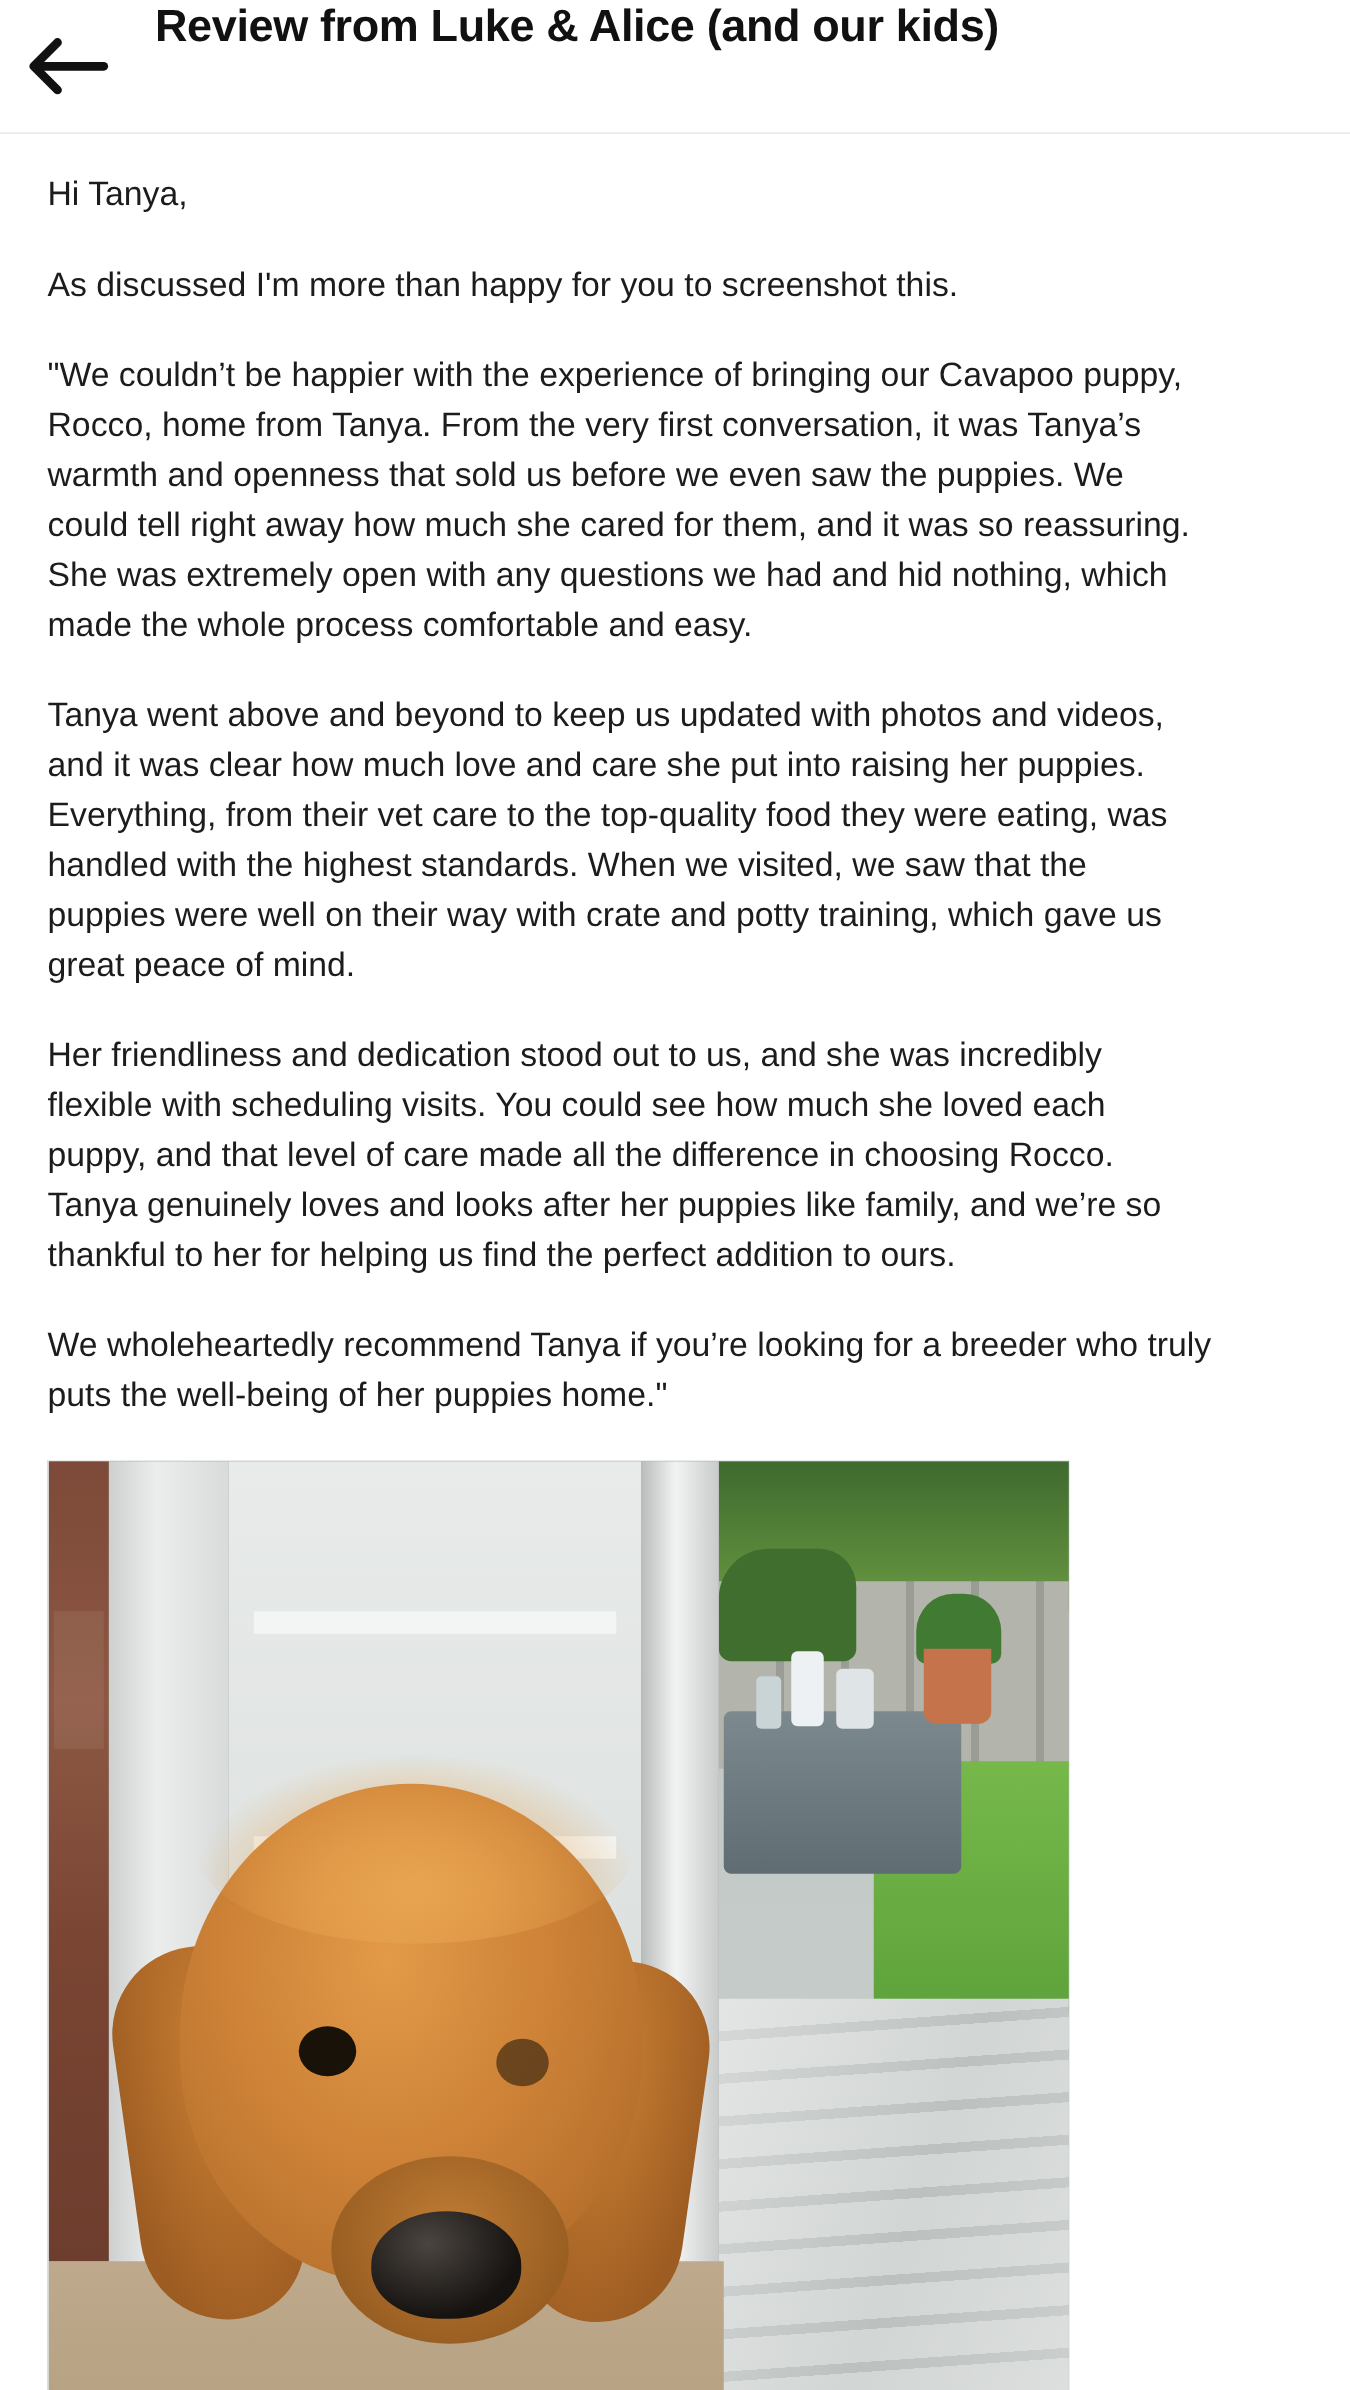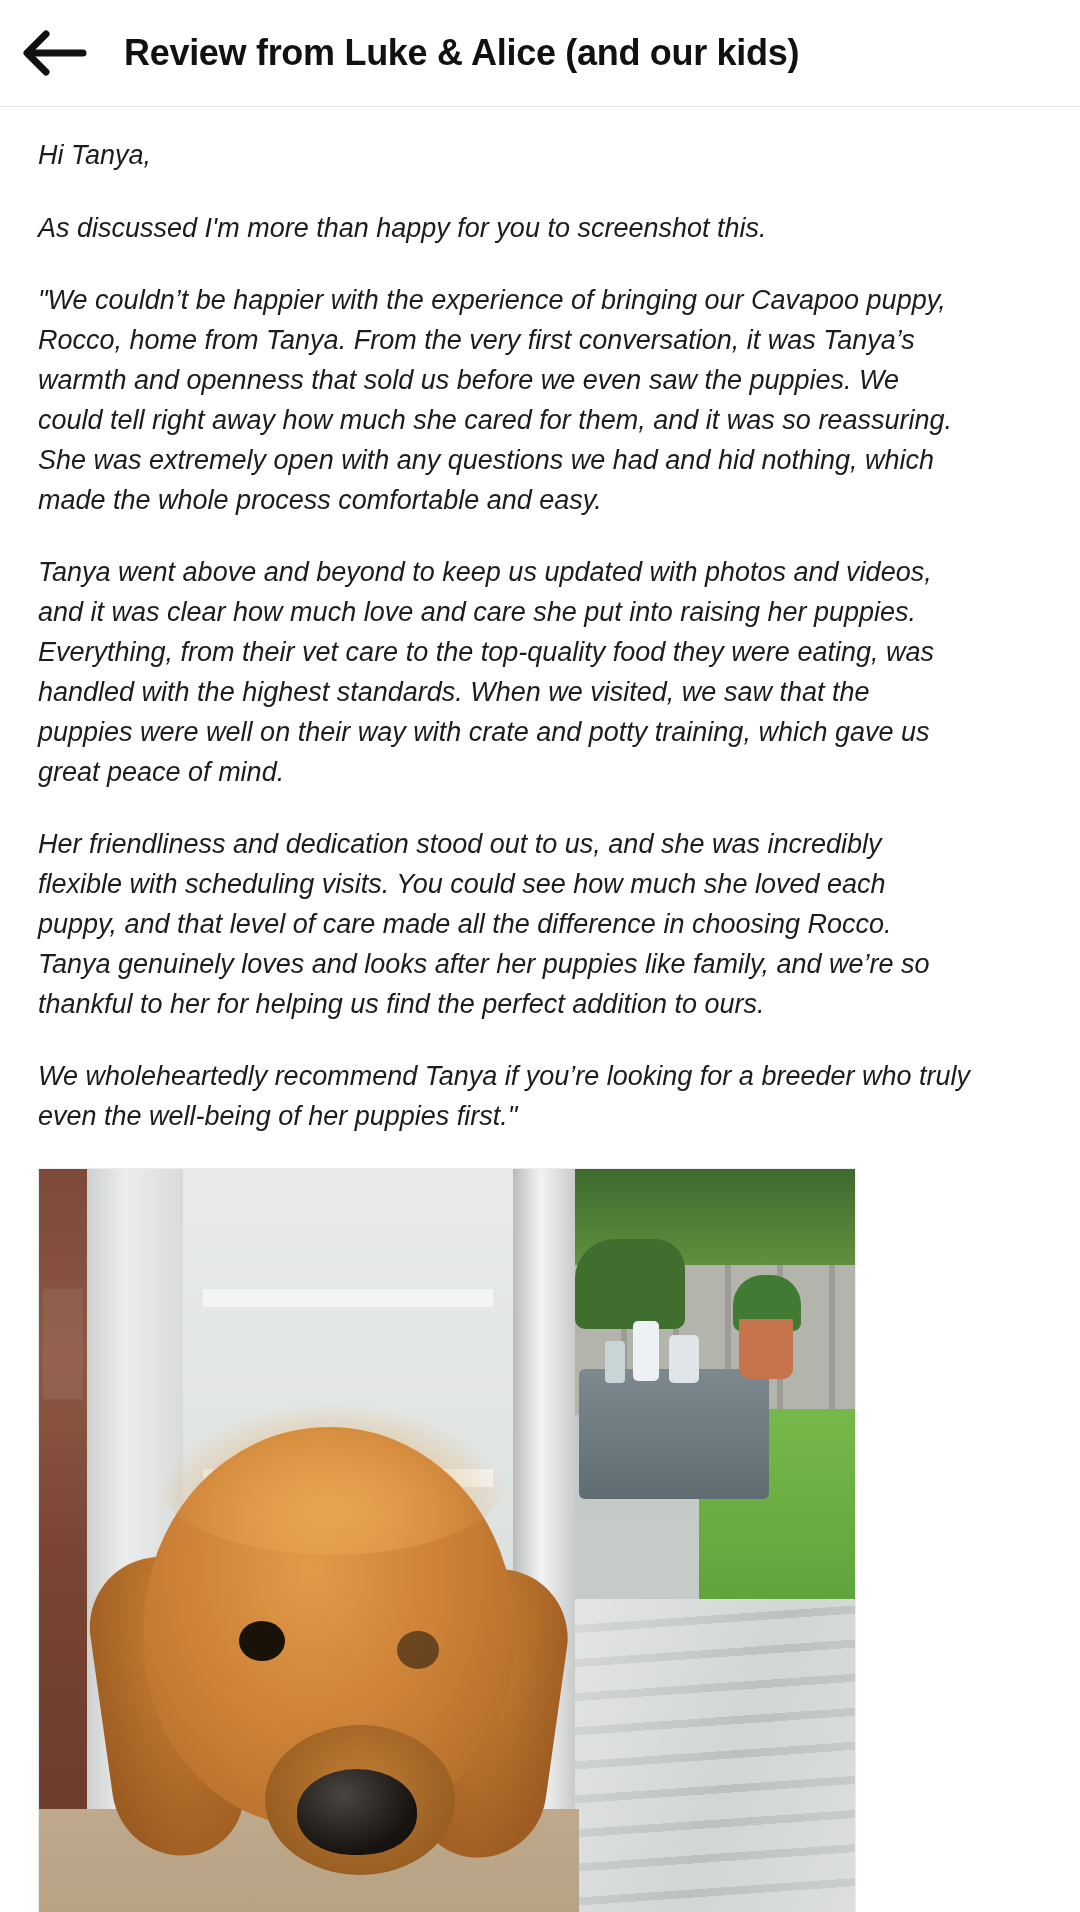--- a/index.html
+++ b/index.html
@@ -20,21 +20,20 @@
     background: #ffffff;
   }
 
   
   .header {
     position: relative;
     height: 106px;
     background: #ffffff;
     border-bottom: 1px solid #e4e4e4;
     display: flex;
-    align-items: center;
   }
   .back-button {
     width: 108px;
     height: 106px;
     display: flex;
     align-items: center;
     justify-content: center;
     cursor: pointer;
     flex: 0 0 auto;
   }
@@ -57,21 +56,20 @@
     max-width: 1006px;
     box-sizing: border-box;
   }
   .para {
     font-size: 27px;
     line-height: 40px;
     color: #1c1c1c;
     margin: 0 0 32px 0;
     font-family: "Liberation Sans", sans-serif;
     word-wrap: break-word;
-    font-style: italic;
   }
   .para.first {
     margin-bottom: 33px;
   }
   .para.last {
     margin-bottom: 30px;
   }
 
   
   .photo-wrap {
@@ -299,21 +297,21 @@
     </div>
     <div class="header-title">Review from Luke &amp; Alice (and our kids)</div>
   </div>
 
   <div class="content">
     <p class="para first">Hi Tanya,</p>
     <p class="para">As discussed I'm more than happy for you to screenshot this.</p>
     <p class="para">"We couldn’t be happier with the experience of bringing our Cavapoo puppy, Rocco, home from Tanya. From the very first conversation, it was Tanya’s warmth and openness that sold us before we even saw the puppies. We could tell right away how much she cared for them, and it was so reassuring. She was extremely open with any questions we had and hid nothing, which made the whole process comfortable and easy.</p>
     <p class="para">Tanya went above and beyond to keep us updated with photos and videos, and it was clear how much love and care she put into raising her puppies. Everything, from their vet care to the top-quality food they were eating, was handled with the highest standards. When we visited, we saw that the puppies were well on their way with crate and potty training, which gave us great peace of mind.</p>
     <p class="para">Her friendliness and dedication stood out to us, and she was incredibly flexible with scheduling visits. You could see how much she loved each puppy, and that level of care made all the difference in choosing Rocco. Tanya genuinely loves and looks after her puppies like family, and we’re so thankful to her for helping us find the perfect addition to ours.</p>
-    <p class="para">We wholeheartedly recommend Tanya if you’re looking for a breeder who truly even the well-being of her puppies first."</p>
+    <p class="para">We wholeheartedly recommend Tanya if you’re looking for a breeder who truly puts the well-being of her puppies home."</p>
   </div>
 
   <div class="photo-wrap">
     <div class="photo">
       <div class="ph-glass">
         <div class="mullion ph-shelf1"></div>
         <div class="mullion ph-shelf2"></div>
         <div class="mullion ph-shelf3"></div>
       </div>
       <div class="ph-green"></div>

